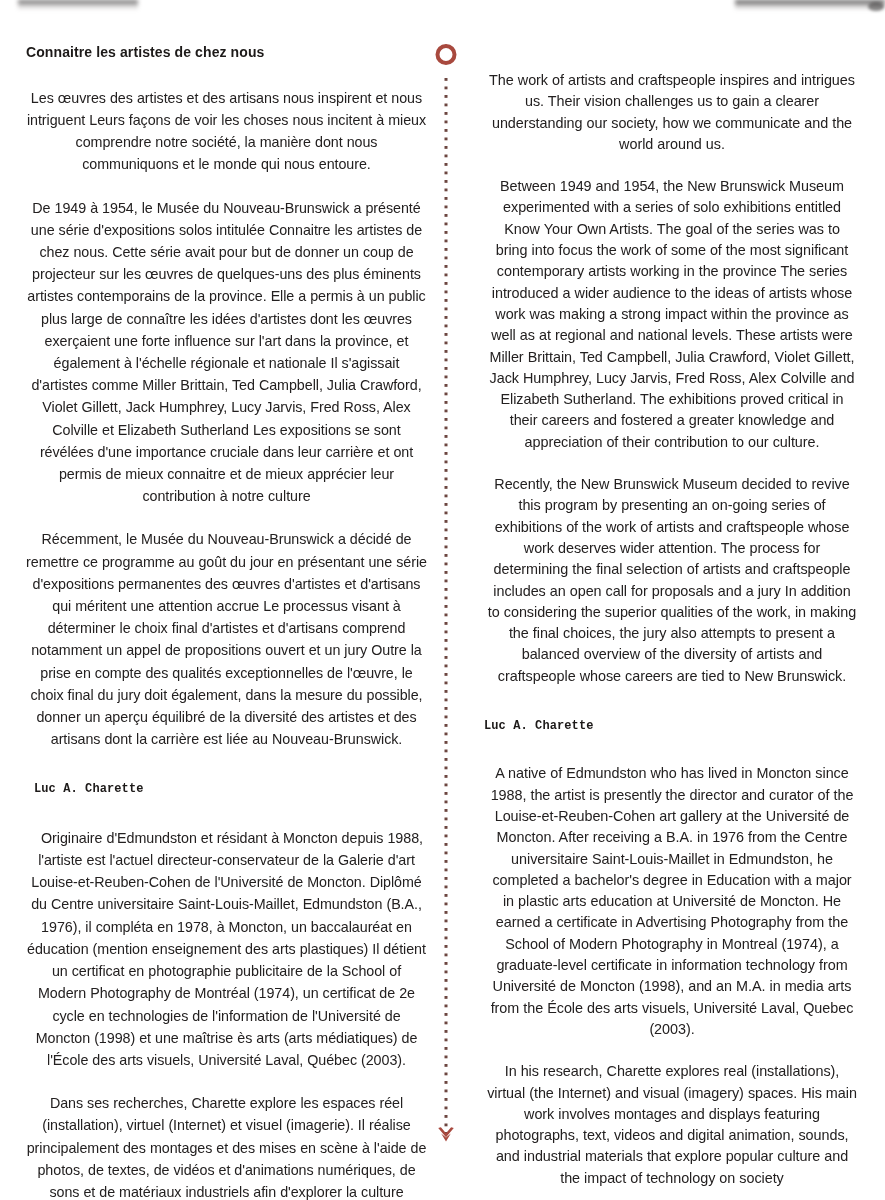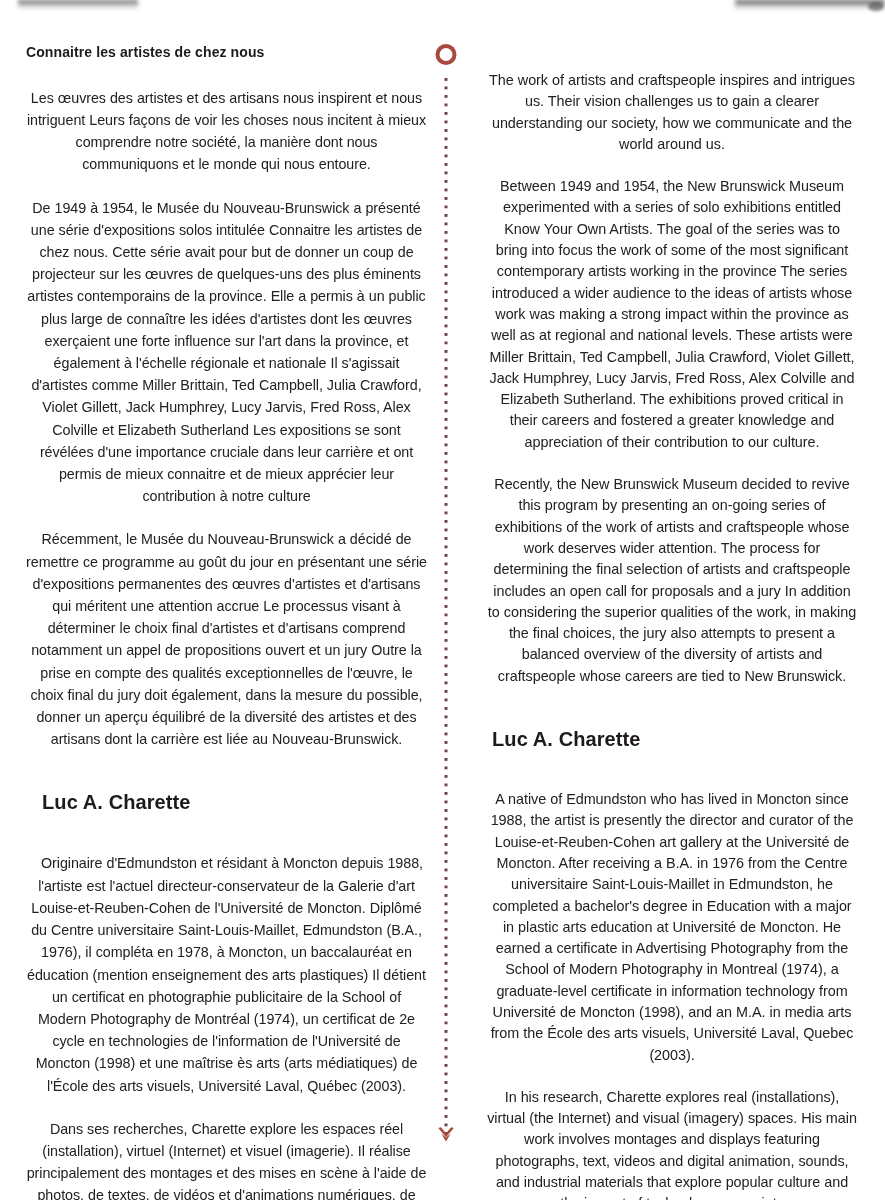--- a/index.html
+++ b/index.html
@@ -64,26 +64,27 @@
 
   h1.col-heading {
     margin: 0;
     font-size: 14px;
     font-weight: bold;
     color: #1d1a19;
     letter-spacing: 0.1px;
     line-height: 1.2;
   }
   h2.sub-heading {
-    margin: 16px;
-    font-size: 20px;
+    margin: 8px;
+    font-size: 12px;
     font-weight: bold;
     color: #1d1a19;
     letter-spacing: 0.1px;
     line-height: 1.2;
+    font-family: Liberation Mono, monospace;
   }
   p.body-text {
     margin: 0;
     font-size: 14.4px;
     line-height: 21.6px;
     color: #232020;
     text-align: center;
     letter-spacing: -0.05px;
     word-spacing: 0.1px;
   }

